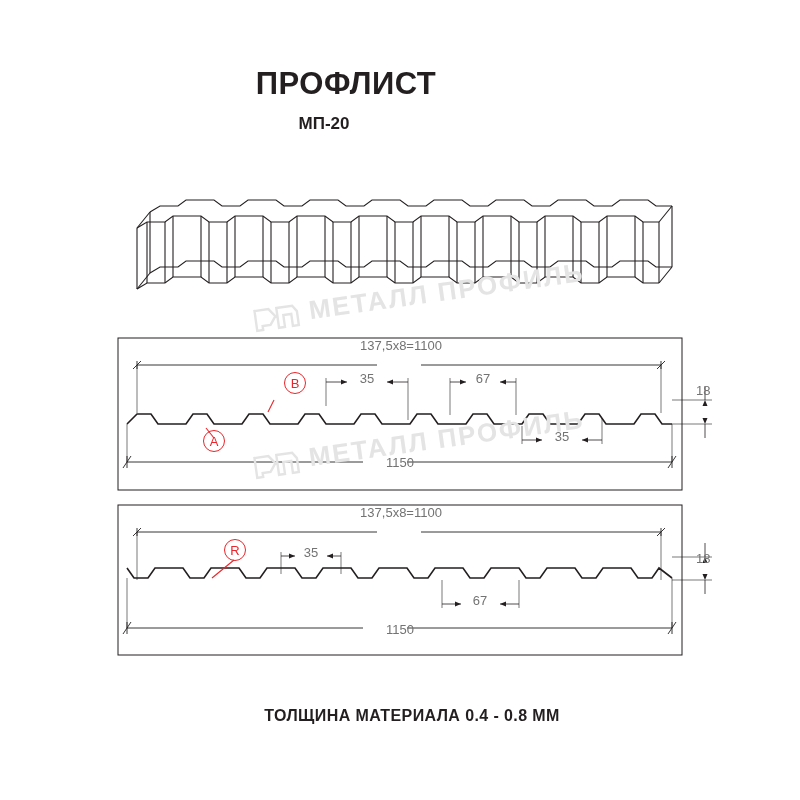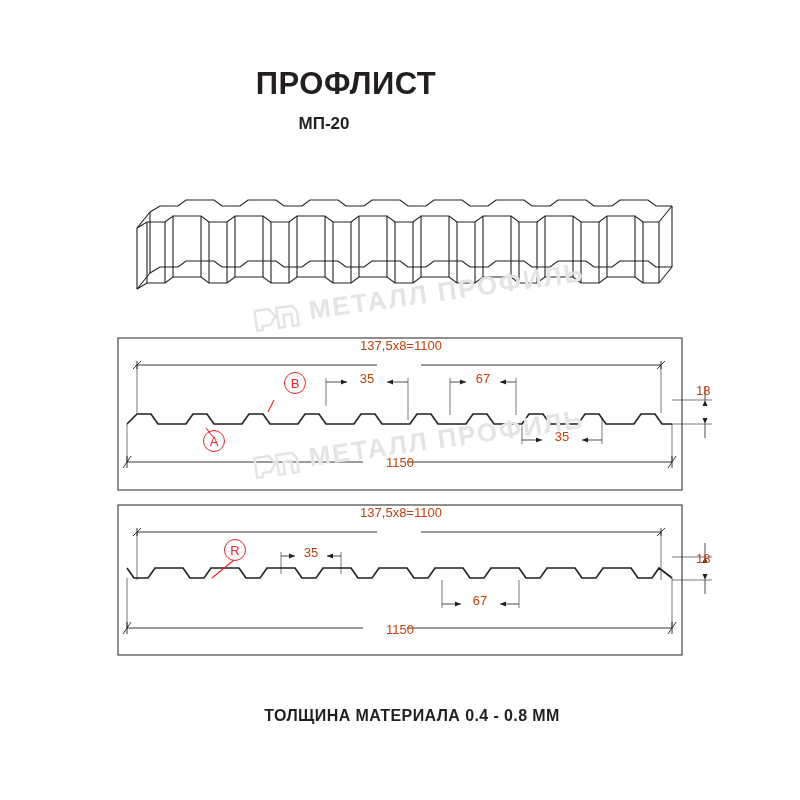--- a/index.html
+++ b/index.html
@@ -67,21 +67,21 @@
     display: inline-block;
     width: 46px;
     height: 30px;
     vertical-align: middle;
     margin-right: 10px;
   }
   .dim-text {
     position: absolute;
     font-size: 13px;
     text-align: center;
-    color: #c2410c;
+    color: #737373;
   }
   .callout {
     position: absolute;
     font-size: 13px;
     color: #e8262b;
     text-align: center;
     width: 22px;
     height: 22px;
     line-height: 22px;
     border: 1.2px solid #e8262b;

